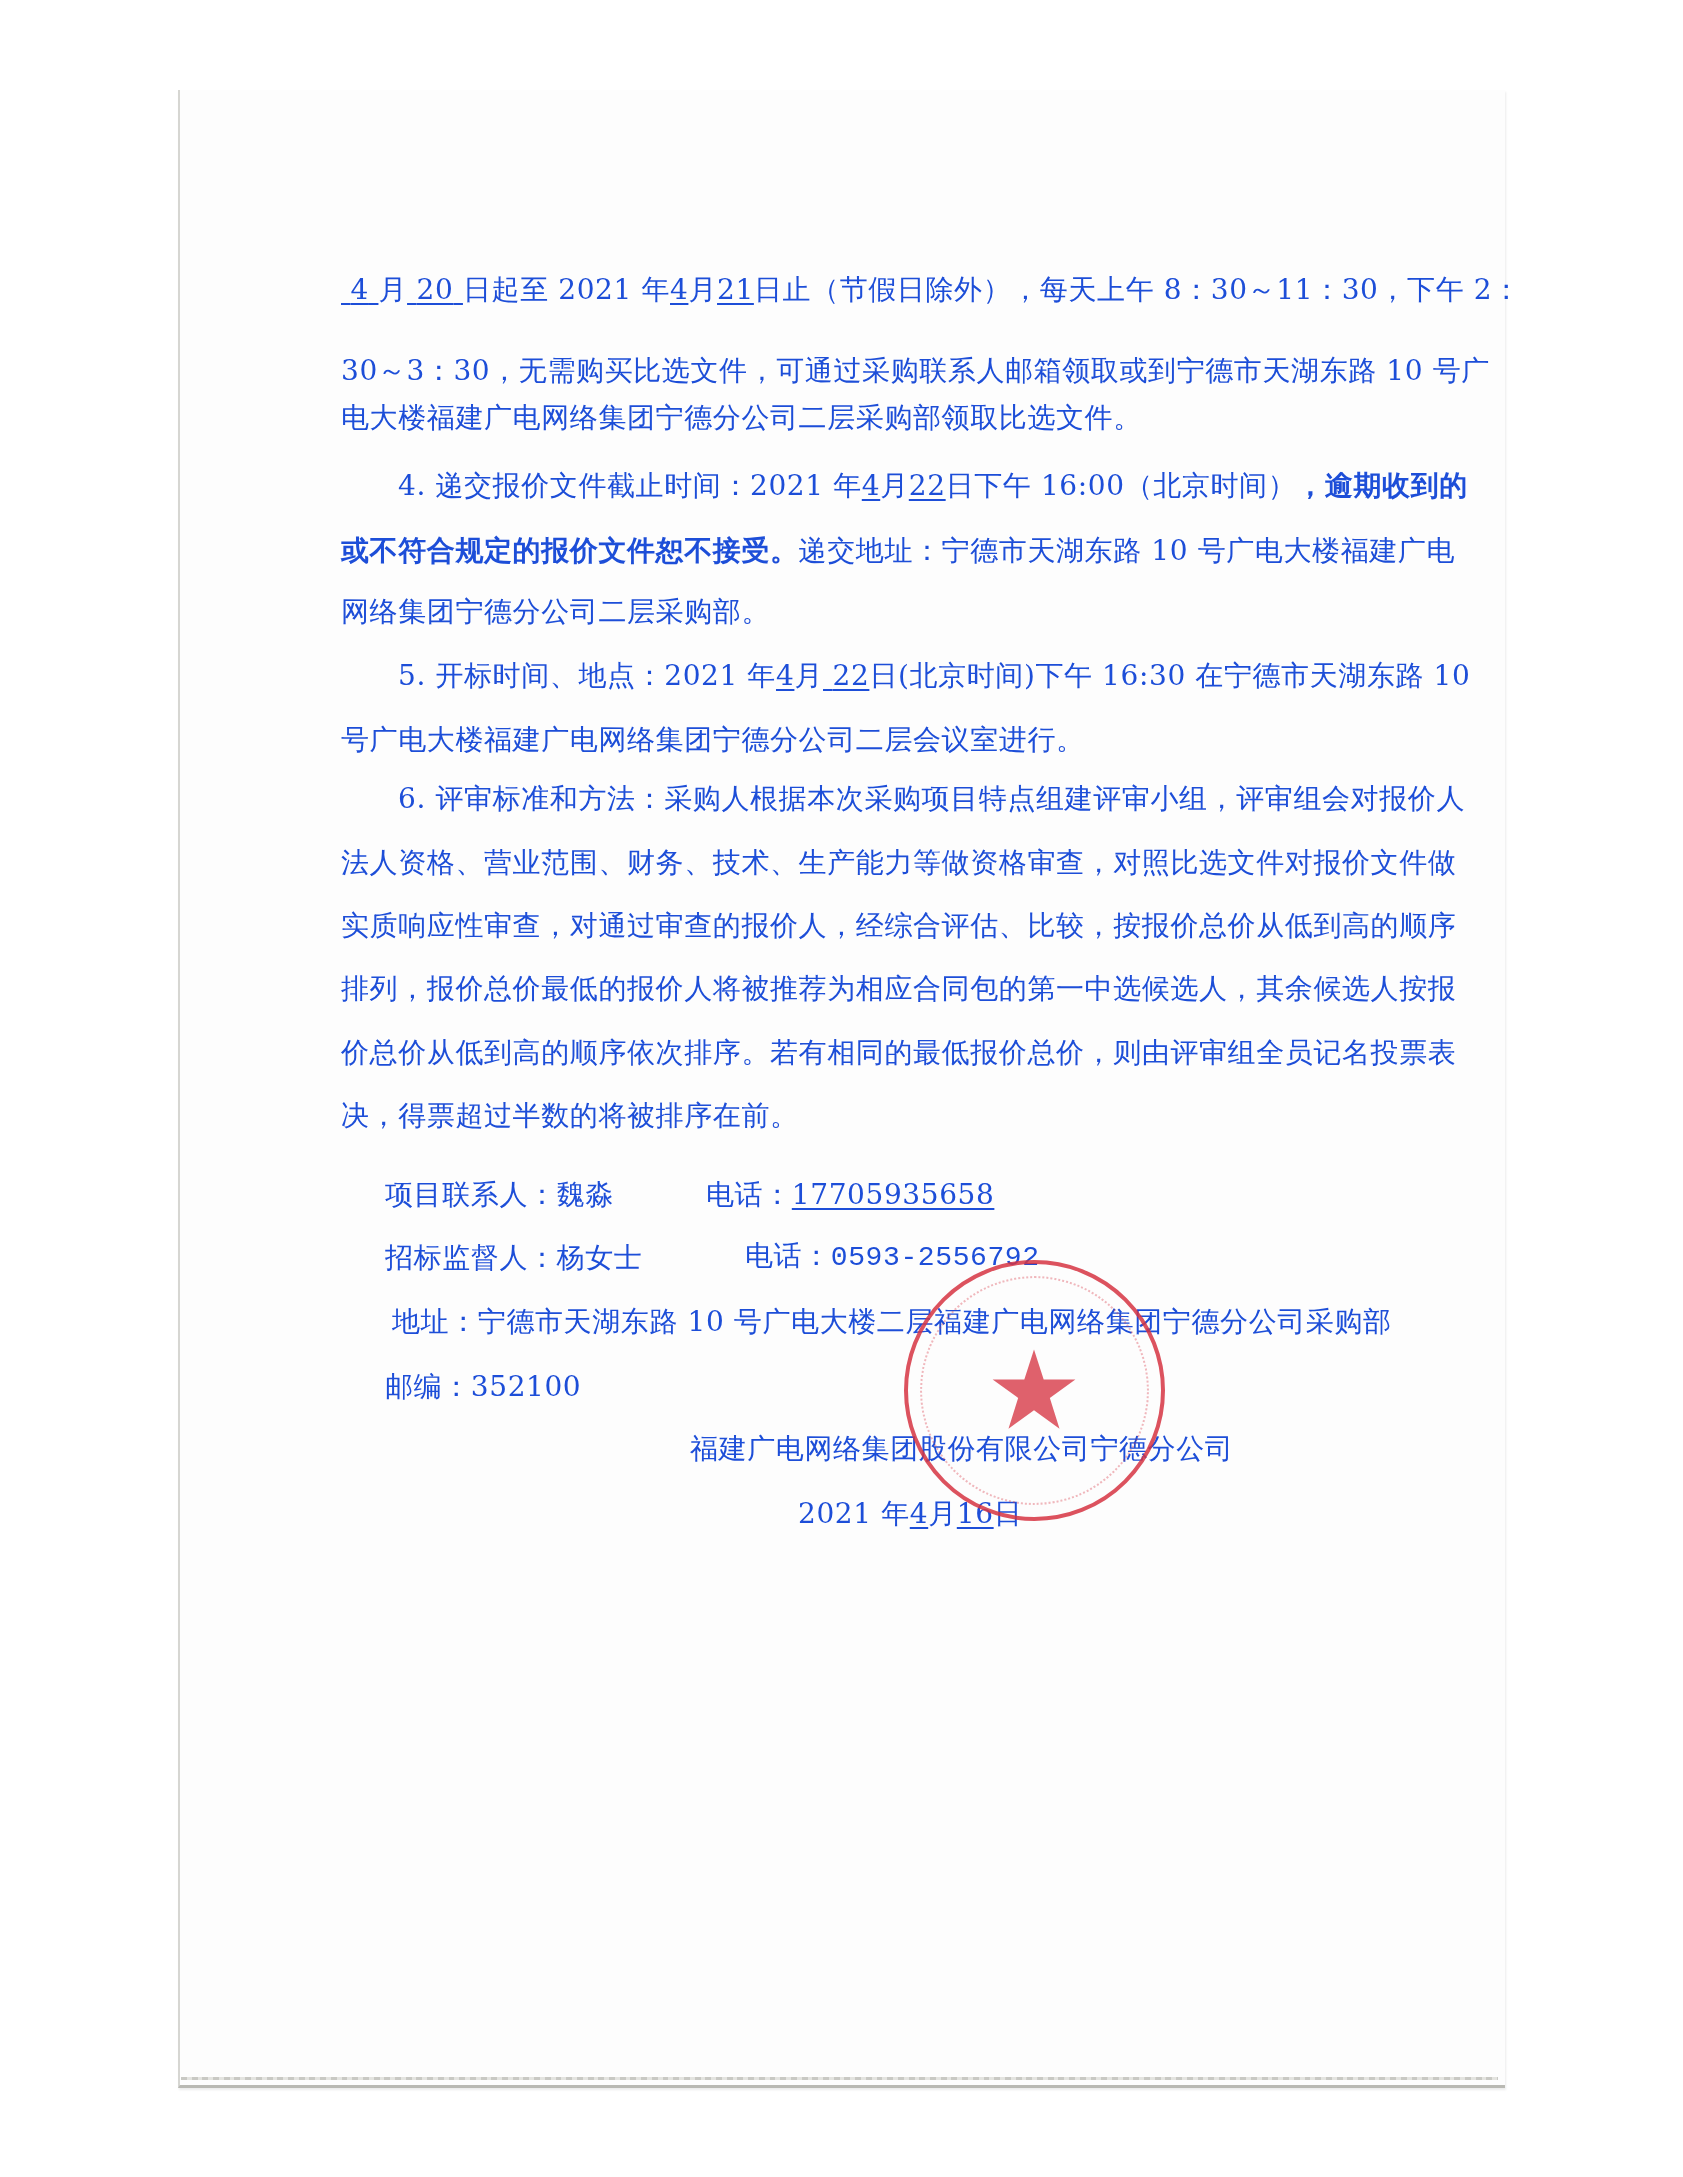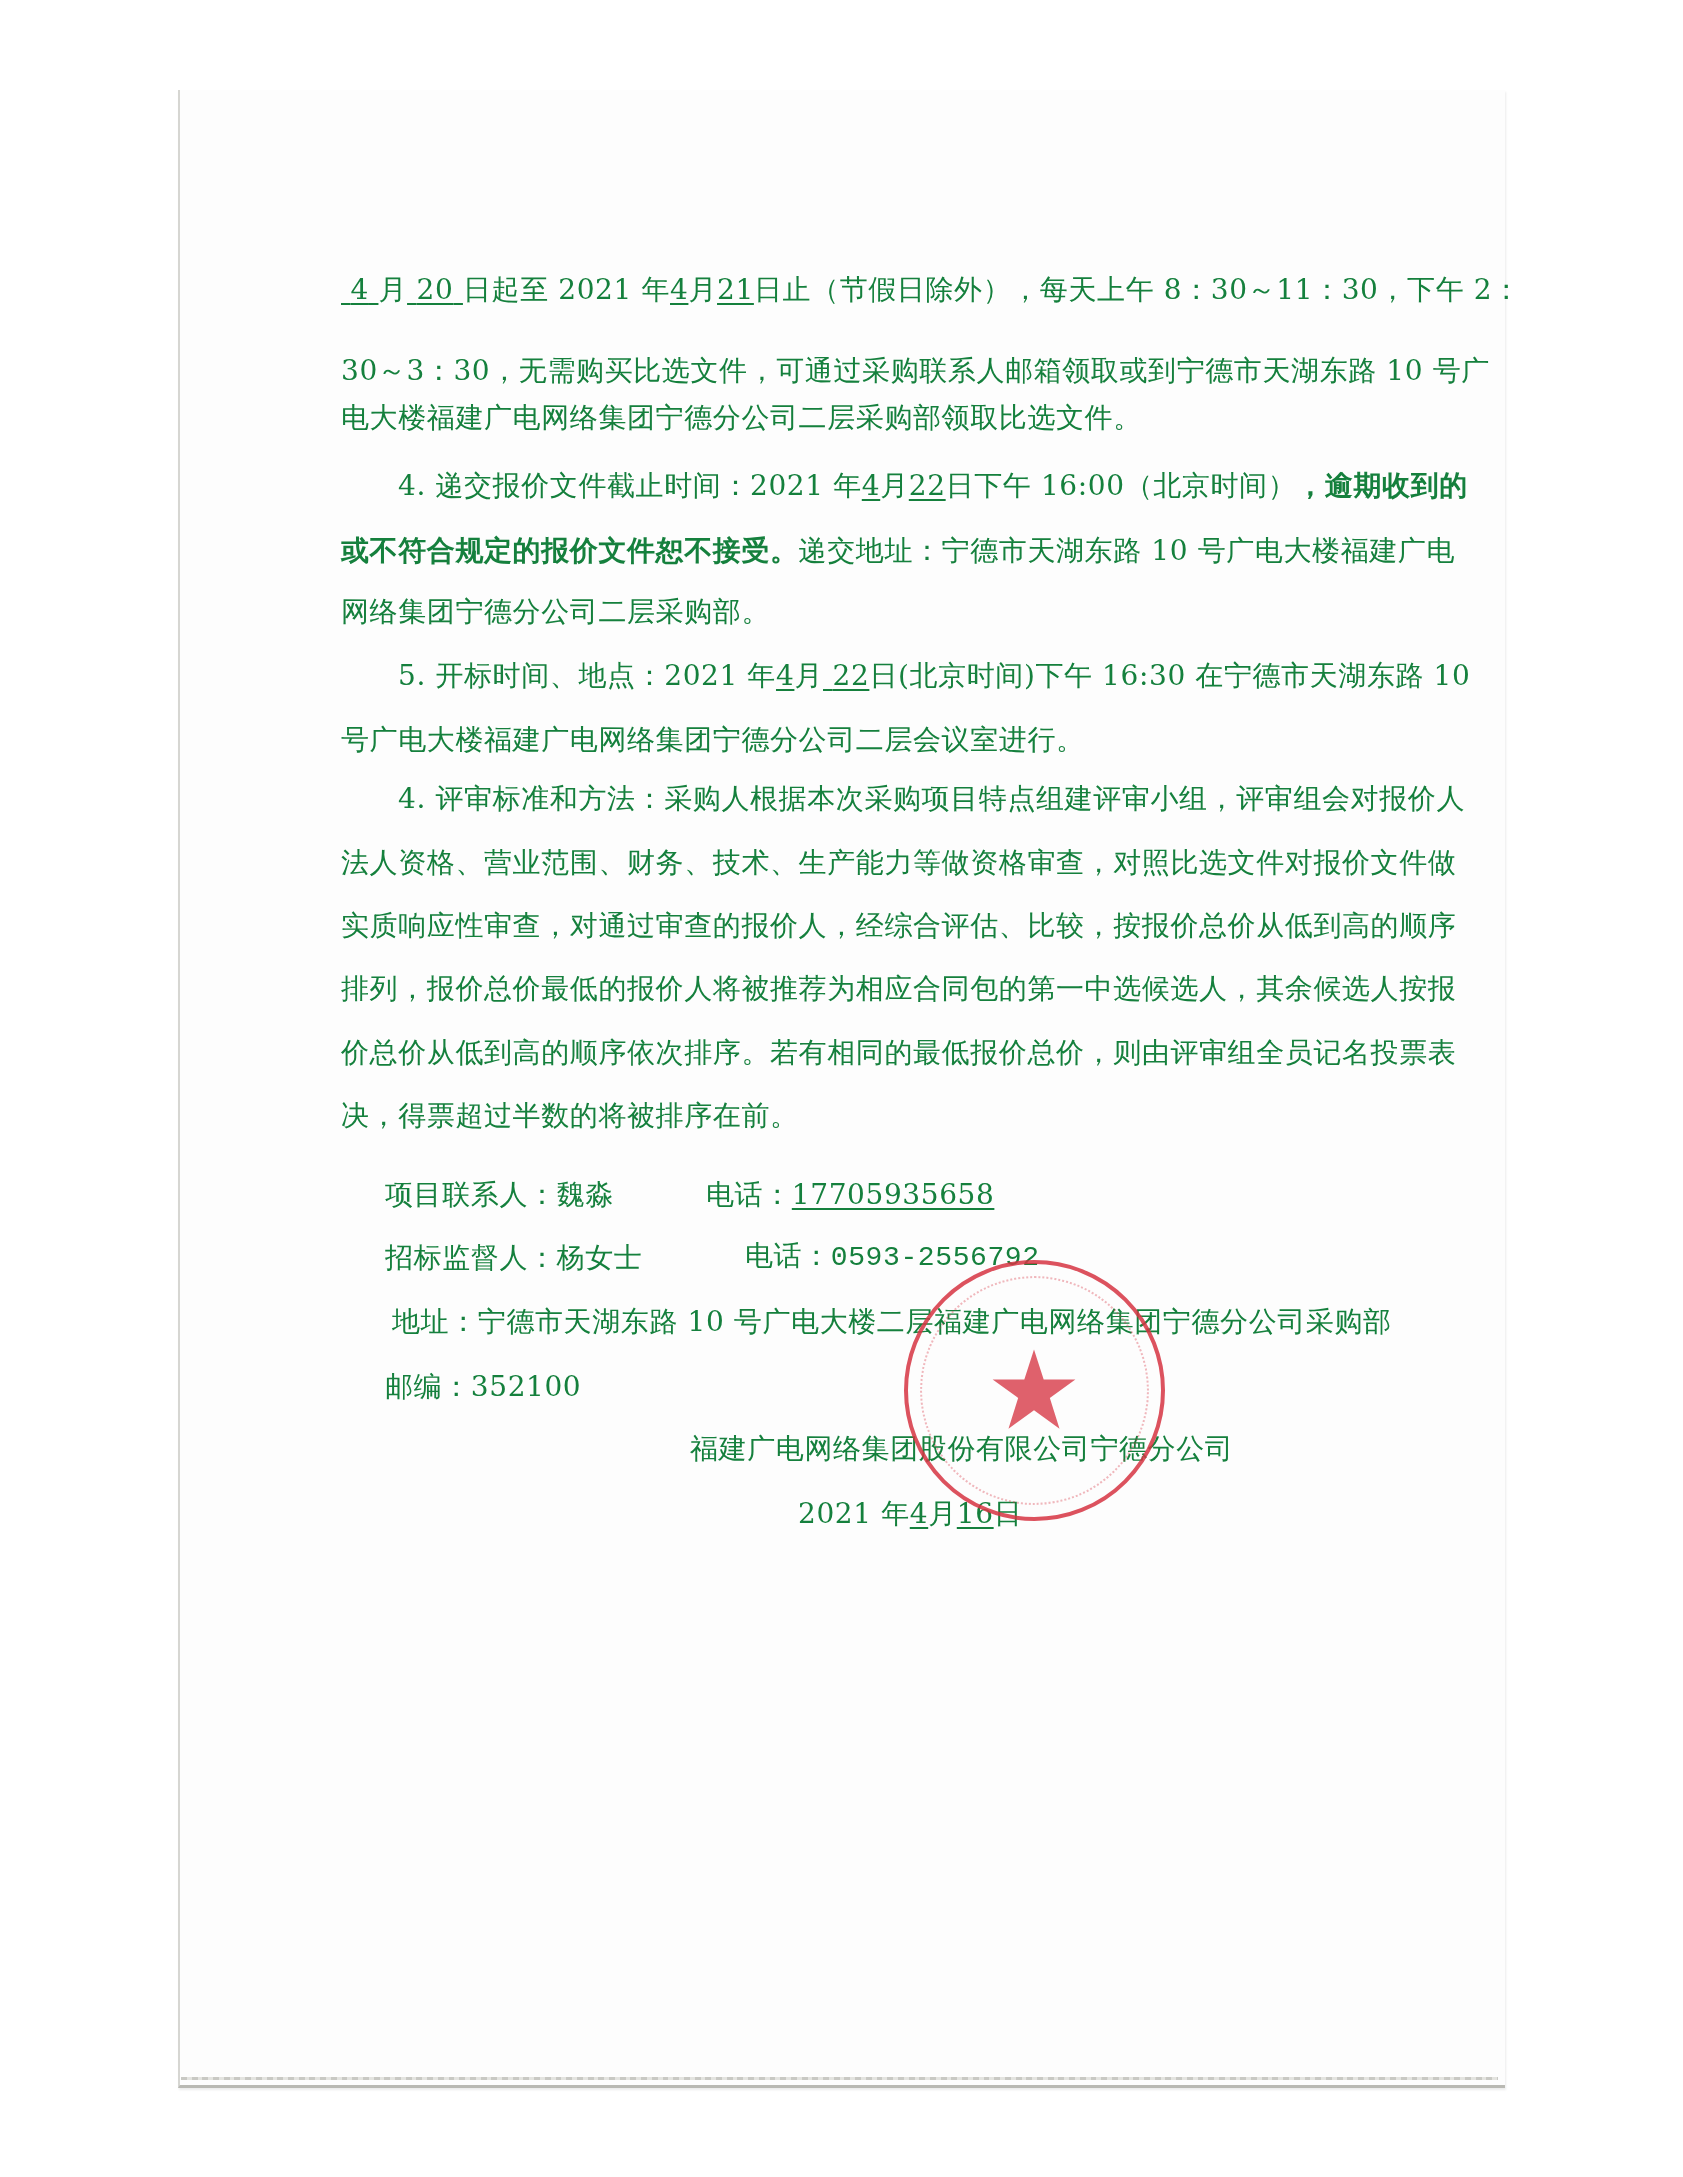--- a/index.html
+++ b/index.html
@@ -7,21 +7,21 @@
   .page {
     position: absolute; left: 178px; top: 90px; width: 1325px; height: 1995px;
     background: #fdfdfd;
     border-left: 2.9px solid #d6d6d2;
     border-bottom: 3.9px solid #b9b9b3;
     box-shadow: 1px 2px 2px rgba(0,0,0,0.08);
   }
   .line {
     position: absolute; left: 341px; white-space: nowrap;
     font-family: "DejaVu Serif", "Liberation Serif", serif;
-    font-size: 28px; line-height: 33px; color: #15803d;
+    font-size: 28px; line-height: 33px; color: #1d4ed8;
     letter-spacing: 0.6px;
   }
   .indent { left: 398px; text-align: right; }
   .contact { left: 385px; }
   .u { text-decoration: underline; text-underline-offset: 3.9px; }
   .b { font-weight: bold; }
   .stamp {
     position: absolute; left: 904px; top: 1260px; width: 261px; height: 261px;
     border: 4.9px solid rgba(214, 52, 66, 0.85); border-radius: 50%;
     box-sizing: border-box; pointer-events: none;
@@ -45,21 +45,21 @@
 <div class="line" style="top:318px;margin-top:36px;">30～3：30，无需购买比选文件，可通过采购联系人邮箱领取或到宁德市天湖东路 10 号广</div>
 <div class="line" style="top:401px;">电大楼福建广电网络集团宁德分公司二层采购部领取比选文件。</div>
 
 <div class="line indent" style="top:469px;"><span>4. 递交报价文件截止时间：2021 年</span><span class="u">4</span><span>月</span><span class="u">22</span><span>日下午 16:00（北京时间）</span><span class="b">，逾期收到的</span></div>
 <div class="line" style="top:534px;"><span class="b">或不符合规定的报价文件恕不接受。</span><span>递交地址：宁德市天湖东路 10 号广电大楼福建广电</span></div>
 <div class="line" style="top:595px;">网络集团宁德分公司二层采购部。</div>
 
 <div class="line indent" style="top:659px;"><span>5. 开标时间、地点：2021 年</span><span class="u">4</span><span>月</span><span class="u">&nbsp;<span>22</span></span><span>日(北京时间)下午 16:30 在宁德市天湖东路 10</span></div>
 <div class="line" style="top:723px;">号广电大楼福建广电网络集团宁德分公司二层会议室进行。</div>
 
-<div class="line indent" style="top:782px;">4. 评审标准和方法：采购人根据本次采购项目特点组建评审小组，评审组会对报价人</div>
+<div class="line indent" style="top:782px;">6. 评审标准和方法：采购人根据本次采购项目特点组建评审小组，评审组会对报价人</div>
 <div class="line" style="top:846px;">法人资格、营业范围、财务、技术、生产能力等做资格审查，对照比选文件对报价文件做</div>
 <div class="line" style="top:909px;font-family:Liberation Serif, serif;">实质响应性审查，对通过审查的报价人，经综合评估、比较，按报价总价从低到高的顺序</div>
 <div class="line" style="top:972px;">排列，报价总价最低的报价人将被推荐为相应合同包的第一中选候选人，其余候选人按报</div>
 <div class="line" style="top:1036px;text-align:right;">价总价从低到高的顺序依次排序。若有相同的最低报价总价，则由评审组全员记名投票表</div>
 <div class="line" style="top:1099px;">决，得票超过半数的将被排序在前。</div>
 
 <div class="line contact" style="top:1178px;"><span>项目联系人：</span><span>魏淼</span></div>
 <div class="line" style="top:1178px; left:706px;text-align:center;"><span>电话：</span><span class="u">17705935658</span></div>
 
 <div class="line contact" style="top:1241px;"><span>招标监督人：</span><span>杨女士</span></div>

